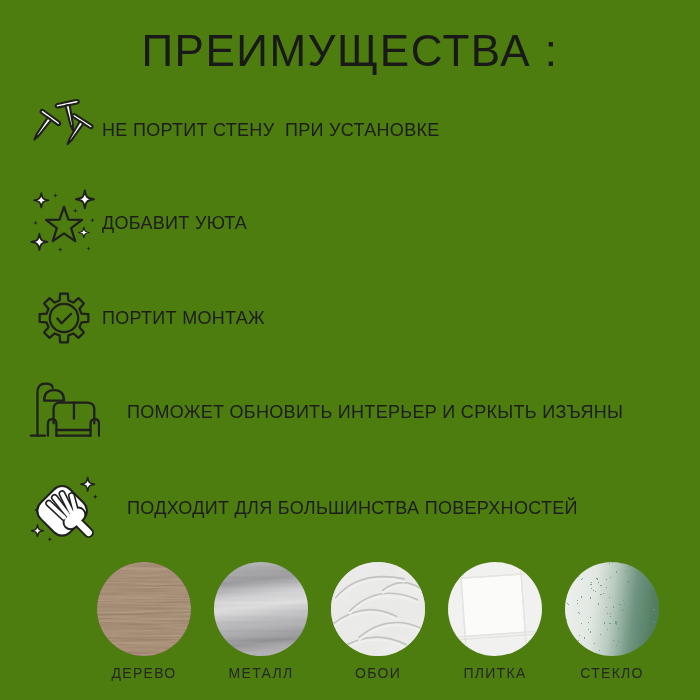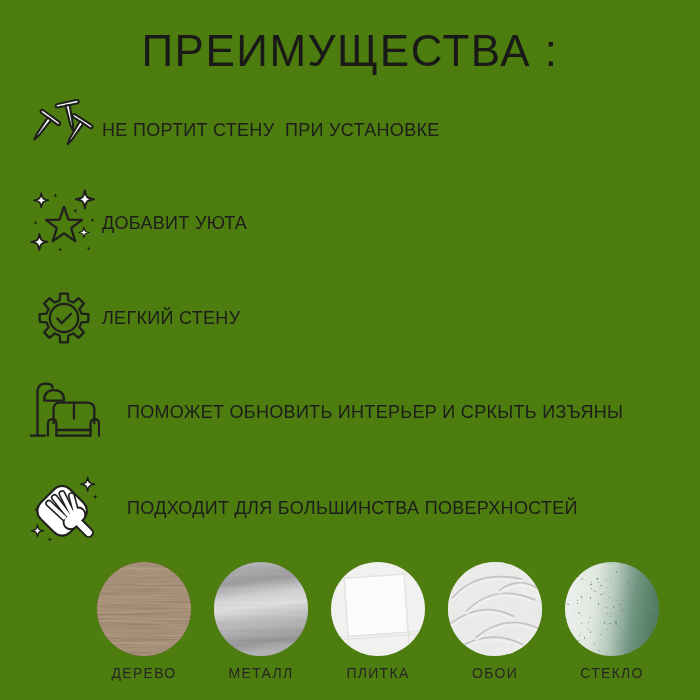--- a/index.html
+++ b/index.html
@@ -132,21 +132,21 @@
   <div class="row r3">
     <div class="icon-box">
       <svg class="ic" viewBox="0 0 76 76">
         <g transform="translate(38,38)">
           <path class="ol" d="M18.44,-4.6 L25.68,-4.07 L25.68,4.07 L18.44,4.6 L16.29,9.79 L21.03,15.28 L15.28,21.03 L9.79,16.29 L4.6,18.44 L4.07,25.68 L-4.07,25.68 L-4.6,18.44 L-9.79,16.29 L-15.28,21.03 L-21.03,15.28 L-16.29,9.79 L-18.44,4.6 L-25.68,4.07 L-25.68,-4.07 L-18.44,-4.6 L-16.29,-9.79 L-21.03,-15.28 L-15.28,-21.03 L-9.79,-16.29 L-4.6,-18.44 L-4.07,-25.68 L4.07,-25.68 L4.6,-18.44 L9.79,-16.29 L15.28,-21.03 L21.03,-15.28 L16.29,-9.79 Z"></path>
           <circle class="ol" cx="0" cy="0" r="15"></circle>
           <path class="ol" d="M-7,0.5 L-2.5,5.5 L7.5,-4.5"></path>
         </g>
       </svg>
     </div>
-    <div class="label">ЛЕГКИЙ СТЕНУ</div>
+    <div class="label">ПОРТИТ МОНТАЖ</div>
   </div>
 
   <div class="row r4">
     <div class="icon-box">
       <svg class="ic" viewBox="0 0 76 76">
         <path class="ol" d="M10,63 L10,17 Q10,8 18.5,8 Q26,8 26,12.5"></path>
         <path class="ol" d="M17,26 Q17,15 27.5,15 Q38,15 38,26 L17,26 Z"></path>
         <path class="ol" d="M3,63 L18,63"></path>
         <path class="ol" d="M27,50 L27,35 Q27,28 34,28 L62,28 Q70,28 70,35 L70,50"></path>
         <path class="ol" d="M48.5,28 L48.5,45"></path>
@@ -202,34 +202,20 @@
     </div>
 
     <div class="surface">
       <svg class="swatch" viewBox="0 0 100 100">
         <g clip-path="url(#clip-circle)">
           <rect width="100" height="100" fill="url(#g-metal)"></rect>
           <rect width="100" height="100" filter="url(#f-metal)"></rect>
         </g>
       </svg>
       <div class="caption">МЕТАЛЛ</div>
-    </div>
-
-    <div class="surface">
-      <svg class="swatch" viewBox="0 0 100 100">
-        <g clip-path="url(#clip-circle)">
-          <rect width="100" height="100" fill="#f1f1ef"></rect>
-          <g transform="rotate(-4 48 46)">
-            <rect x="16" y="15" width="64" height="62" rx="1.5" fill="#fbfbf9" stroke="#e6e6e4" stroke-width="1.3"></rect>
-            <path d="M-10,15 L110,15 M-10,77 L110,77 M16,-10 L16,110 M80,-10 L80,110" stroke="#e3e3e1" stroke-width="1.4" fill="none"></path>
-            <path d="M-10,80 L110,80" stroke="#d4d4d2" stroke-width="1" opacity="0.6" fill="none"></path>
-          </g>
-        </g>
-      </svg>
-      <div class="caption">ПЛИТКА</div>
     </div>
 
     <div class="surface">
       <svg class="swatch" viewBox="0 0 100 100">
         <g clip-path="url(#clip-circle)">
           <rect width="100" height="100" fill="#dcdddb"></rect>
           <rect width="100" height="100" filter="url(#f-paper)" opacity="0.8"></rect>
           <g fill="none" stroke-linecap="round">
             <g stroke="#c3c4c2" stroke-width="1.8">
               <path d="M5,38 Q30,8 78,18"></path>
@@ -249,20 +235,34 @@
             </g>
           </g>
         </g>
       </svg>
       <div class="caption">ОБОИ</div>
     </div>
 
     <div class="surface">
       <svg class="swatch" viewBox="0 0 100 100">
         <g clip-path="url(#clip-circle)">
+          <rect width="100" height="100" fill="#f1f1ef"></rect>
+          <g transform="rotate(-4 48 46)">
+            <rect x="16" y="15" width="64" height="62" rx="1.5" fill="#fbfbf9" stroke="#e6e6e4" stroke-width="1.3"></rect>
+            <path d="M-10,15 L110,15 M-10,77 L110,77 M16,-10 L16,110 M80,-10 L80,110" stroke="#e3e3e1" stroke-width="1.4" fill="none"></path>
+            <path d="M-10,80 L110,80" stroke="#d4d4d2" stroke-width="1" opacity="0.6" fill="none"></path>
+          </g>
+        </g>
+      </svg>
+      <div class="caption">ПЛИТКА</div>
+    </div>
+
+    <div class="surface">
+      <svg class="swatch" viewBox="0 0 100 100">
+        <g clip-path="url(#clip-circle)">
           <rect width="100" height="100" fill="url(#g-glass)"></rect>
           <rect width="100" height="100" filter="url(#f-glass)" opacity="0.85"></rect>
         </g>
       </svg>
       <div class="caption">СТЕКЛО</div>
     </div>
 
   </div>
 </div>
 

